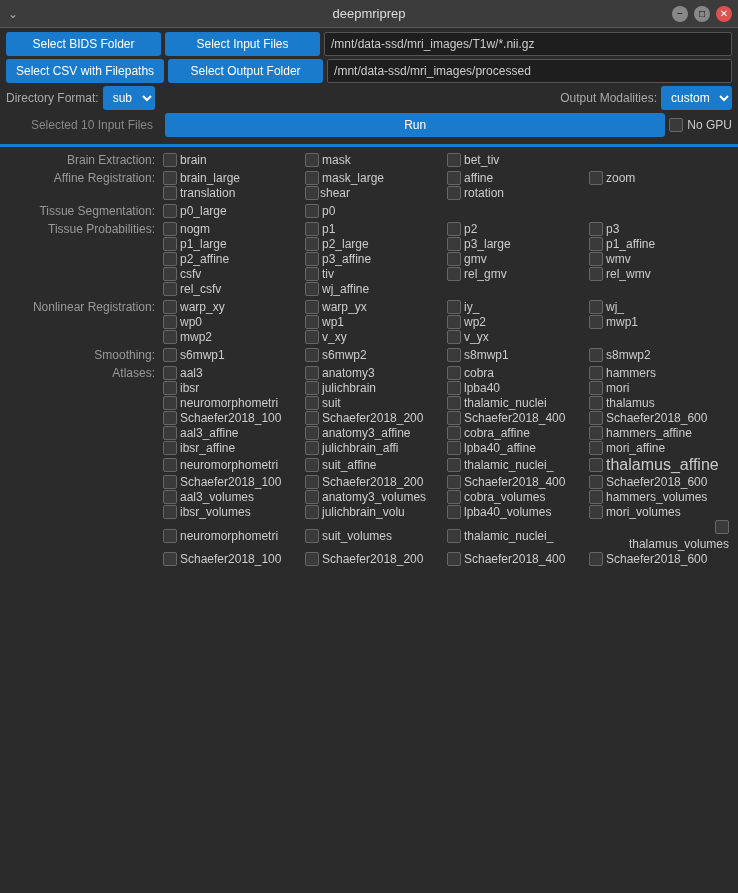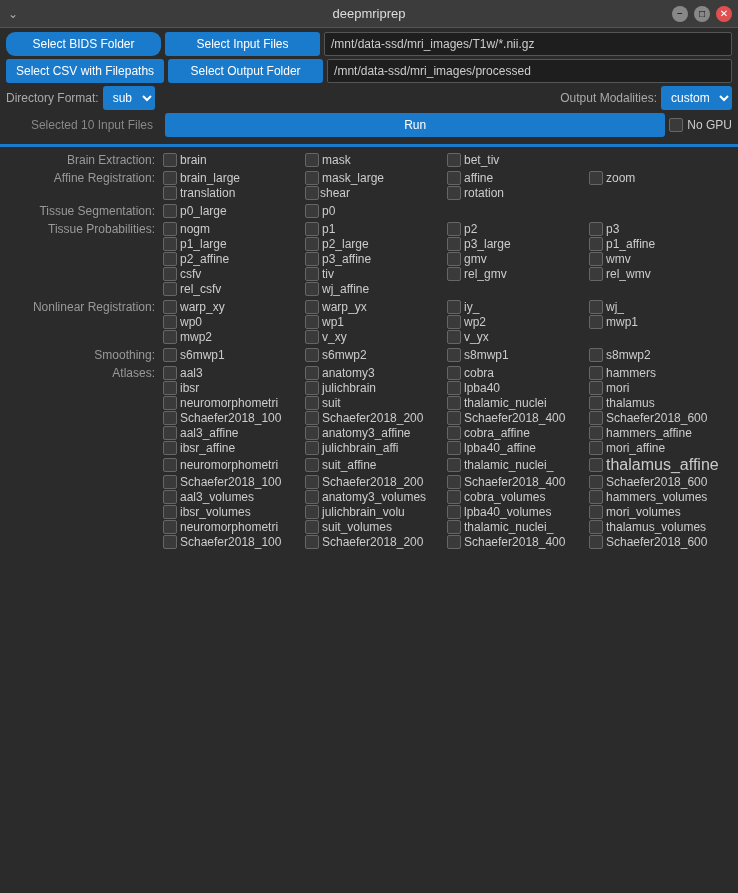--- a/index.html
+++ b/index.html
@@ -140,21 +140,21 @@
   <span class="title-bar-title">deepmriprep</span>
   <div class="title-bar-controls">
     <button class="tb-btn tb-minimize">−</button>
     <button class="tb-btn tb-maximize">□</button>
     <button class="tb-btn tb-close">✕</button>
   </div>
 </div>
 
 <div class="header-controls">
   <div class="row1">
-    <button class="btn-blue" style="min-width:155px;border-radius:9px;">Select BIDS Folder</button>
+    <button class="btn-blue" style="min-width:155px;">Select BIDS Folder</button>
     <button class="btn-blue" style="min-width:155px;">Select Input Files</button>
     <input class="text-input" type="text" value="/mnt/data-ssd/mri_images/T1w/*.nii.gz" style="">
   </div>
   <div class="row2">
     <button class="btn-blue" style="min-width:155px;">Select CSV with Filepaths</button>
     <button class="btn-blue" style="min-width:155px;">Select Output Folder</button>
     <input class="text-input" type="text" value="/mnt/data-ssd/mri_images/processed" style="">
   </div>
   <div class="row3">
     <span class="label-text">Directory Format:</span>
@@ -609,21 +609,21 @@
           <span style="font-size: 12px; color: rgb(204, 204, 204);">neuromorphometri</span>
         </div>
         <div style="display: flex; align-items: center; gap: 3px; min-width: 140px; margin-right: 2px;">
           <div style="width: 14px; height: 14px; background: rgb(58, 58, 58); border: 1px solid rgb(102, 102, 102); border-radius: 2px; flex-shrink: 0; cursor: pointer;"></div>
           <span style="font-size: 12px; color: rgb(204, 204, 204);">suit_volumes</span>
         </div>
         <div style="display: flex; align-items: center; gap: 3px; min-width: 140px; margin-right: 2px;">
           <div style="width: 14px; height: 14px; background: rgb(58, 58, 58); border: 1px solid rgb(102, 102, 102); border-radius: 2px; flex-shrink: 0; cursor: pointer;"></div>
           <span style="font-size: 12px; color: rgb(204, 204, 204);">thalamic_nuclei_</span>
         </div>
-        <div style="display: flex; align-items: flex-end; gap: 3px; min-width: 140px; margin-right: 2px;">
+        <div style="display: flex; align-items: flex-end; gap: 3px; min-width: 140px; margin-right: 2px; flex-direction: column;">
           <div style="width: 14px; height: 14px; background: rgb(58, 58, 58); border: 1px solid rgb(102, 102, 102); border-radius: 2px; flex-shrink: 0; cursor: pointer;"></div>
           <span style="font-size: 12px; color: rgb(204, 204, 204);">thalamus_volumes</span>
         </div>
       </div>
       <div style="display: flex; align-items: center; margin-bottom: 1px;">
         <span style="min-width: 155px; text-align: right; padding-right: 8px; font-size: 12px; color: rgb(153, 153, 153); white-space: nowrap; flex-shrink: 0;"></span>
         <div style="display: flex; align-items: center; gap: 3px; min-width: 140px; margin-right: 2px;">
           <div style="width: 14px; height: 14px; background: rgb(58, 58, 58); border: 1px solid rgb(102, 102, 102); border-radius: 2px; flex-shrink: 0; cursor: pointer;"></div>
           <span style="font-size: 12px; color: rgb(204, 204, 204);">Schaefer2018_100</span>
         </div>

